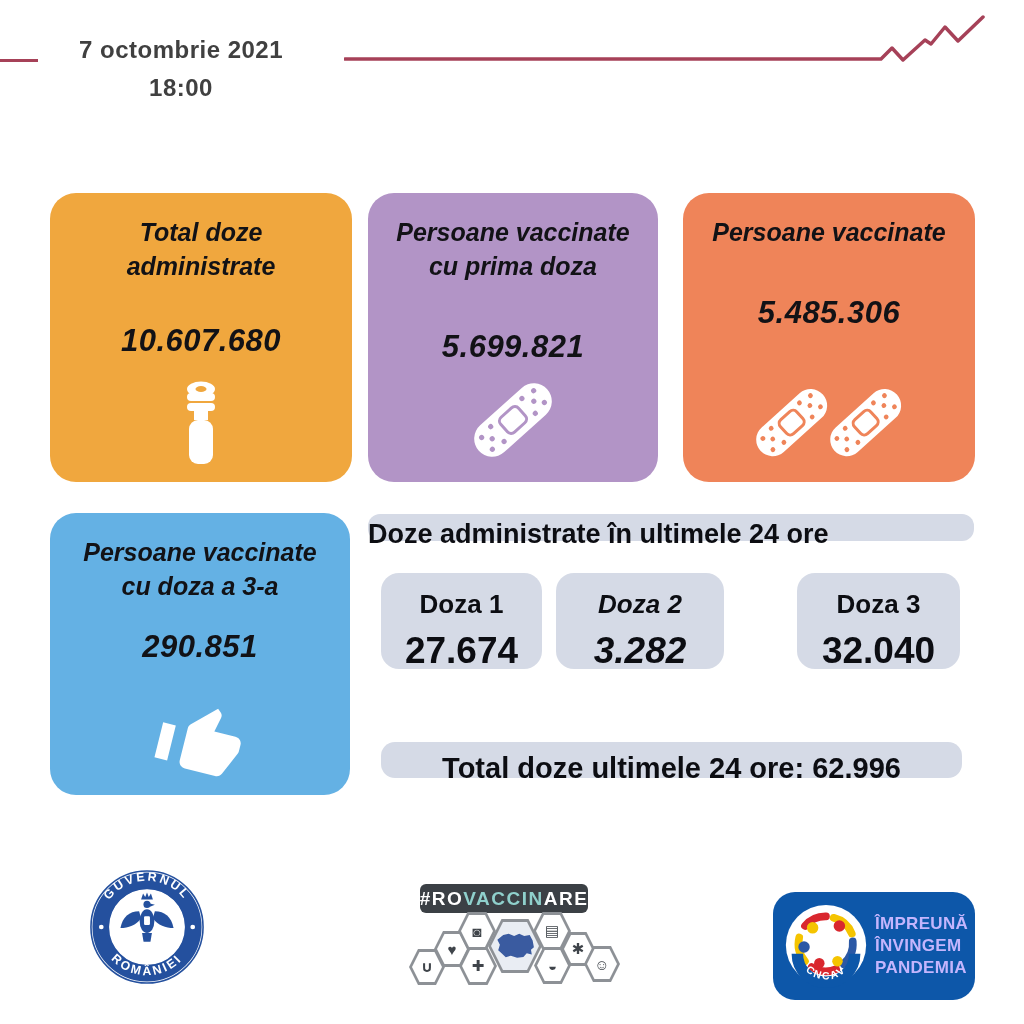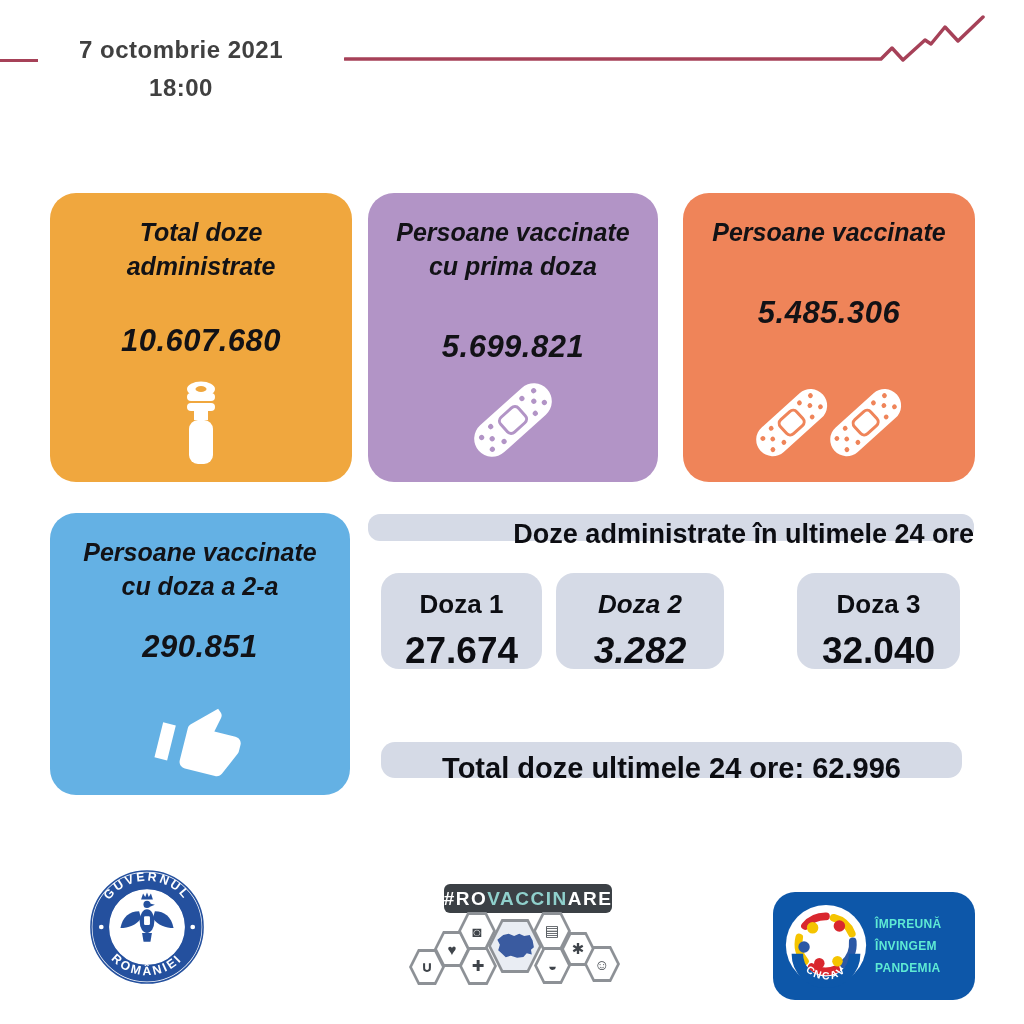--- a/index.html
+++ b/index.html
@@ -30,50 +30,50 @@
   .card-third .card-value{margin-top:26px;}
   .card-icon{margin-top:auto;}
   .card-total .card-icon{margin-bottom:12px;}
   .card-first .card-icon{margin-bottom:14px;}
   .card-full  .card-icon{margin-bottom:10px;}
   .card-third .card-icon{margin-bottom:4px;}
 
   
   .gray{background:#D5DAE6;}
   .banner-24{left:368px;top:514px;width:606px;height:27px;border-radius:12px;
-    font-weight:bold;font-size:27px;line-height:41px;text-align:right;color:#0c0d12;}
+    font-weight:bold;font-size:27px;line-height:41px;text-align:left;color:#0c0d12;}
   .dose-card{top:573px;height:96px;border-radius:18px;display:flex;flex-direction:column;
     align-items:center;color:#0c0d12;}
   .dose-1{left:381px;width:161px;}
   .dose-2{left:556px;width:168px;font-style:italic;}
   .dose-3{left:797px;width:163px;}
   .dose-label{margin-top:16px;font-weight:bold;font-size:26px;}
   .dose-value{margin-top:10px;font-weight:bold;font-size:37px;}
   .banner-total{left:381px;top:742px;width:581px;height:36px;border-radius:14px;
     font-weight:bold;font-size:29px;line-height:52px;text-align:center;color:#0c0d12;}
 
   
   .gov-seal{left:88px;top:868px;width:118px;height:118px;}
 
-  .rv-bar{left:444px;top:884px;width:168px;height:29px;background:#3B4045;border-radius:6px;
+  .rv-bar{left:420px;top:884px;width:168px;height:29px;background:#3B4045;border-radius:6px;
     display:flex;align-items:center;justify-content:center;font-weight:bold;font-size:19px;
     letter-spacing:1.5px;color:#ffffff;}
   .rv-mid{color:#8FD0CC;}
   .hex{clip-path:polygon(25% 0,75% 0,100% 50%,75% 100%,25% 100%,0 50%);
     background:#8d9196;display:block;}
   .hex-inner{position:absolute;inset:3px;
     clip-path:polygon(25% 0,75% 0,100% 50%,75% 100%,25% 100%,0 50%);
     background:#ffffff;display:flex;align-items:center;justify-content:center;
     color:#3f444a;font-weight:bold;font-size:15px;}
   .hex-big .hex-inner{background:#E9EDF3;}
 
   .cncav{left:773px;top:892px;width:202px;height:108px;background:#0D57A9;border-radius:22px;
     display:flex;align-items:center;}
   .cncav-emblem{margin-left:10px;width:86px;height:86px;flex:none;}
-  .cncav-text{margin-left:6px;color:#5eead4;font-weight:bold;font-size:12px;line-height:22px;
+  .cncav-text{margin-left:6px;color:#c4b5fd;font-weight:bold;font-size:17px;line-height:22px;
     letter-spacing:.3px;}
 </style>
 </head>
 <body>
 
 <div class="abs hdr-line-left"></div>
 
 <div class="abs hdr-date">
   <div>7 octombrie 2021</div>
   <div>18:00</div>
@@ -168,21 +168,21 @@
           <circle cx="141" cy="54" r="2.4"></circle>
         </g>
       </g>
     </svg>
   </div>
 </div>
 
 <div class="abs bigcard card-third">
   <div class="card-title">
     <div>Persoane  vaccinate</div>
-    <div>cu doza a 2-a</div>
+    <div>cu doza a 3-a</div>
   </div>
   <div class="card-value">290.851</div>
   <div class="card-icon">
     <svg width="100" height="92" viewBox="0 0 24 24">
       <g transform="rotate(14 12 12)">
         <path fill="#fff" d="M1.5 19h3.4V9.6H1.5V19zM22.5 10.4c0-.95-.8-1.72-1.8-1.72h-5.67l.85-3.93.03-.28c0-.35-.15-.68-.4-.91L14.55 2.7 8.63 8.37c-.33.3-.53.74-.53 1.21v8.6c0 .95.81 1.72 1.8 1.72h8.1c.75 0 1.39-.43 1.65-1.05l2.72-6.06c.08-.2.13-.41.13-.63v-1.76z"></path>
       </g>
     </svg>
   </div>
 </div>

